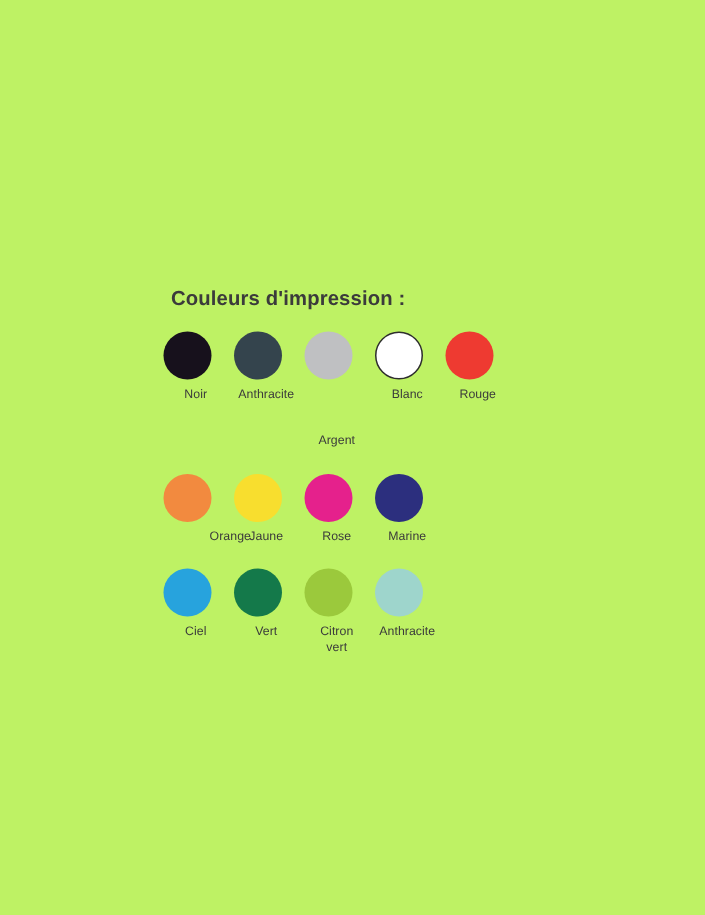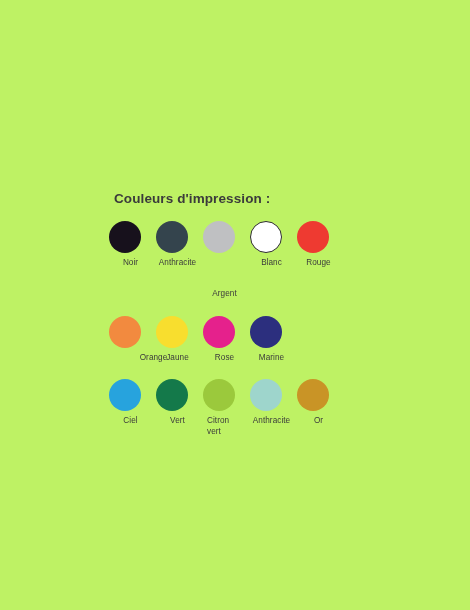--- a/index.html
+++ b/index.html
@@ -60,21 +60,21 @@
     box-sizing: border-box;
     display: block;
   }
   .swatch-dot.outlined {
     border: 1px solid #2e2e2e;
   }
   .swatch-label {
     margin-top: 5px;
     font-size: 8.2px;
     color: #3b3b3b;
-    text-align: left;
+    text-align: center;
     line-height: 1.3;
     letter-spacing: 0.05px;
     max-width: 46px;
     word-break: normal;
     padding-left: 12px;
   }
 </style>
 </head>
 <body>
 
@@ -138,21 +138,17 @@
           <span class="swatch-label" style="color: rgb(59, 59, 59);">Vert</span>
         </div>
         <div class="swatch-cell">
           <span class="swatch-dot" style="background-color: rgb(155, 201, 60);"></span>
           <span class="swatch-label" style="color: rgb(59, 59, 59);">Citron vert</span>
         </div>
         <div class="swatch-cell">
           <span class="swatch-dot" style="background-color: rgb(158, 213, 204);"></span>
           <span class="swatch-label" style="color: rgb(59, 59, 59);">Anthracite</span>
         </div>
-        <div class="swatch-cell">
-          <span class="swatch-dot" style="background-color: rgb(201, 148, 38);"></span>
-          <span class="swatch-label" style="color: rgb(59, 59, 59);">Or</span>
-        </div>
       </div>
 
     </div>
   </section>
 </div>
 
 </body></html>

